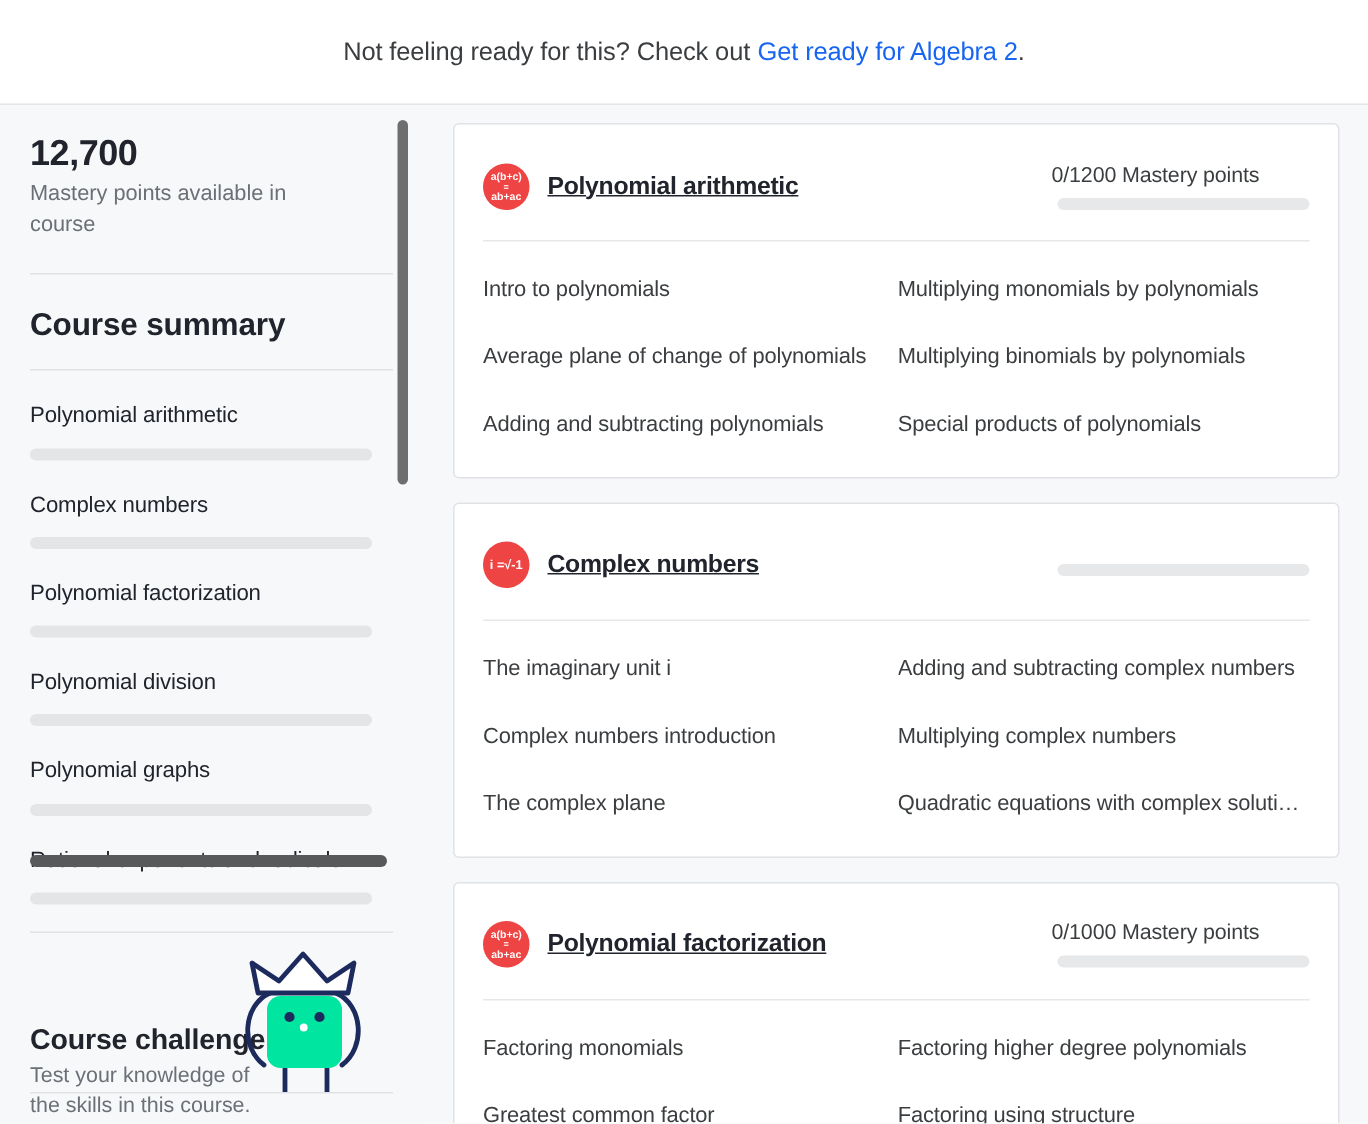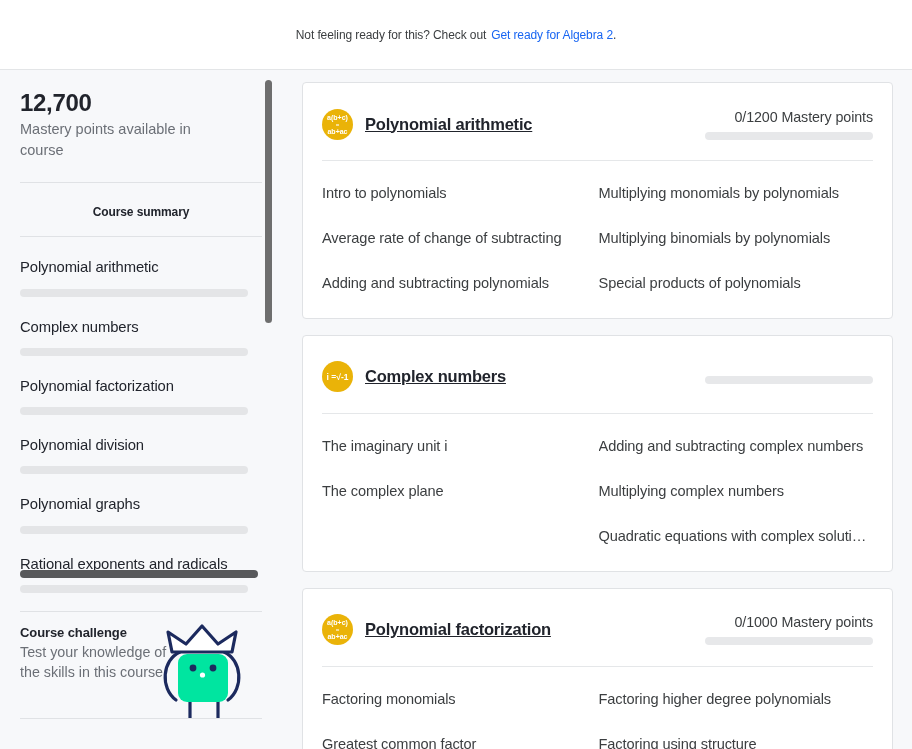--- a/index.html
+++ b/index.html
@@ -17,21 +17,21 @@
     -webkit-font-smoothing: antialiased;
   }
 
   
   #banner {
     height: 69px;
     background: #ffffff;
     display: flex;
     align-items: center;
     justify-content: center;
-    font-size: 12px;
+    font-size: 17px;
     color: #3b3e40;
     letter-spacing: -0.1px;
   }
   #banner .bannerlink {
     color: #1865f2;
     font-weight: normal;
     text-decoration: none;
     margin-left: 5px;
   }
   #banner .bannerdot { color: #3b3e40; }
@@ -75,26 +75,25 @@
   }
 
   .divider {
     height: 1px;
     background: #e0e2e5;
     margin: 21px 0 0 0;
     width: 242px;
   }
 
   .course-summary-title {
-    font-size: 12px;
+    font-size: 21px;
     font-weight: bold;
     color: #21242c;
     margin-top: 22px;
     letter-spacing: -0.1px;
-    text-align: center;
   }
 
   .summary-list { margin-top: 0; }
 
   .summary-item { padding-top: 21px; }
   .summary-item-label {
     font-size: 14.8px;
     color: #21242c;
     line-height: 1.3;
     letter-spacing: -0.1px;
@@ -113,24 +112,25 @@
     background: #e0e2e5;
     width: 242px;
     margin-top: 18px;
   }
   .challenge {
     position: relative;
     padding-top: 13px;
     height: 106px;
   }
   .challenge-title {
-    font-size: 13px;
+    font-size: 19px;
     font-weight: bold;
     color: #21242c;
     letter-spacing: -0.1px;
+    margin-top: 48px;
   }
   .challenge-desc {
     font-size: 14.3px;
     color: #6b6f76;
     line-height: 1.42;
     margin-top: 2px;
     width: 160px;
   }
   .mascot {
     position: absolute;
@@ -185,41 +185,40 @@
     align-items: center;
     padding: 18px 0 0 0;
     height: 64px;
     position: relative;
   }
 
   .unit-icon {
     width: 31px;
     height: 31px;
     border-radius: 50%;
-    background: #eab308;
+    background: #ef4444;
     display: flex;
     flex-direction: column;
     align-items: center;
     justify-content: center;
     flex-shrink: 0;
     overflow: hidden;
   }
   .unit-icon svg { display: block; }
 
   .card-title {
     font-size: 16.5px;
     font-weight: bold;
     color: #21242c;
     margin-left: 12px;
     letter-spacing: -0.2px;
   }
 
   .mastery-block {
     margin-left: auto;
-    text-align: right;
     width: 172px;
   }
   .mastery-label {
     font-size: 14.3px;
     color: #3b3e40;
     letter-spacing: -0.1px;
     white-space: nowrap;
   }
   .mastery-bar {
     margin-top: 7px;
@@ -366,21 +365,21 @@
         <a href="#" class="card-title">Polynomial arithmetic</a>
         <div class="mastery-block">
           <div class="mastery-label">0/1200 Mastery points</div>
           <div class="mastery-bar"></div>
         </div>
       </div>
       <div class="card-divider"></div>
       <div class="lesson-grid">
         <div class="lesson-col left">
           <a href="#" class="lesson-link">Intro to polynomials</a>
-          <a href="#" class="lesson-link">Average rate of change of subtracting</a>
+          <a href="#" class="lesson-link">Average plane of change of polynomials</a>
           <a href="#" class="lesson-link">Adding and subtracting polynomials</a>
         </div>
         <div class="lesson-col right">
           <a href="#" class="lesson-link">Multiplying monomials by polynomials</a>
           <a href="#" class="lesson-link">Multiplying binomials by polynomials</a>
           <a href="#" class="lesson-link">Special products of polynomials</a>
         </div>
       </div>
     </div>
 
@@ -393,20 +392,21 @@
         </div>
         <a href="#" class="card-title">Complex numbers</a>
         <div class="mastery-block">
           <div class="mastery-bar"></div>
         </div>
       </div>
       <div class="card-divider"></div>
       <div class="lesson-grid">
         <div class="lesson-col left">
           <a href="#" class="lesson-link">The imaginary unit i</a>
+          <a href="#" class="lesson-link">Complex numbers introduction</a>
           <a href="#" class="lesson-link">The complex plane</a>
         </div>
         <div class="lesson-col right">
           <a href="#" class="lesson-link">Adding and subtracting complex numbers</a>
           <a href="#" class="lesson-link">Multiplying complex numbers</a>
           <a href="#" class="lesson-link">Quadratic equations with complex soluti…</a>
         </div>
       </div>
     </div>
 

